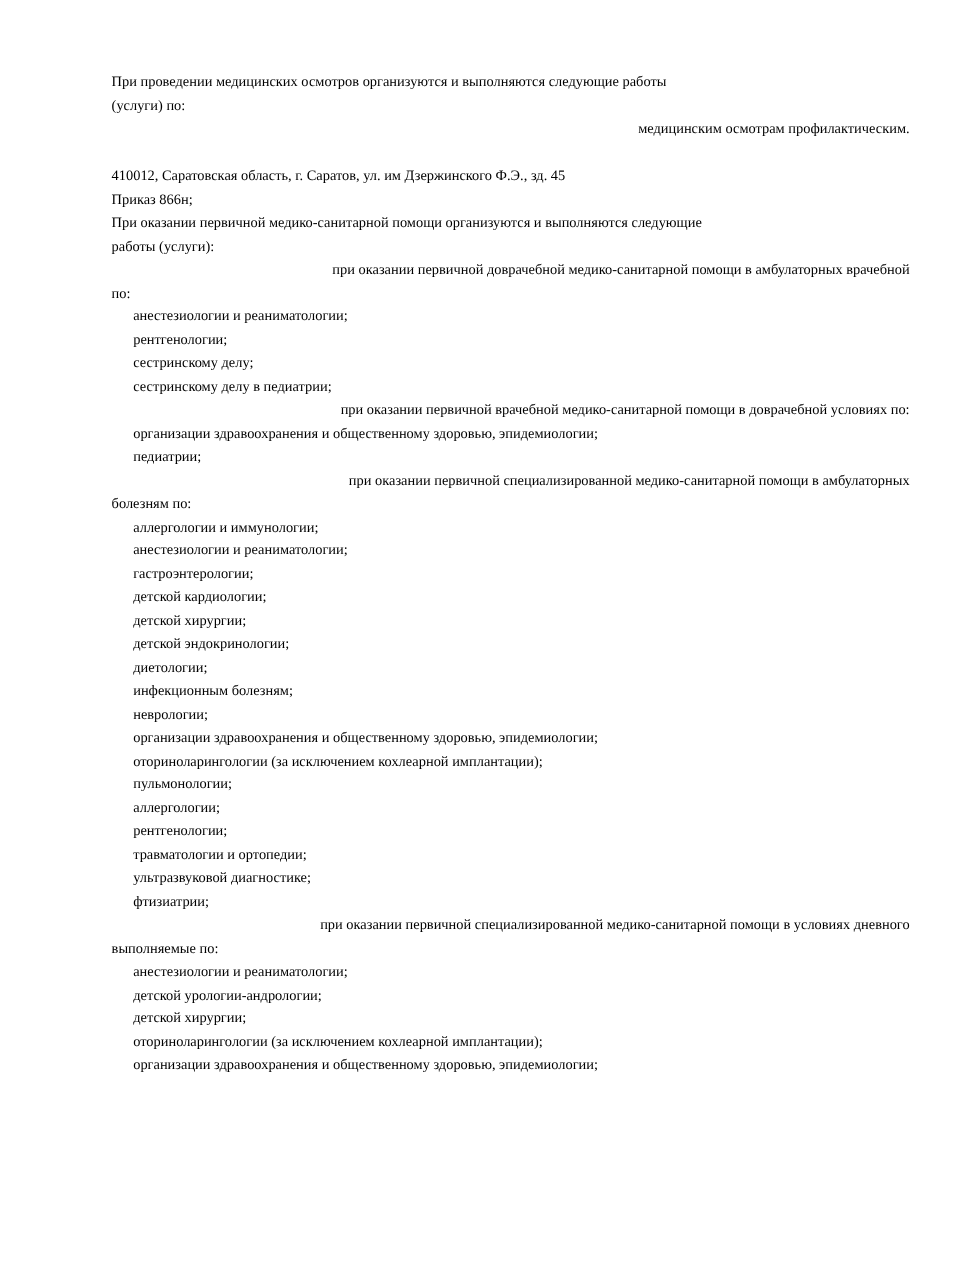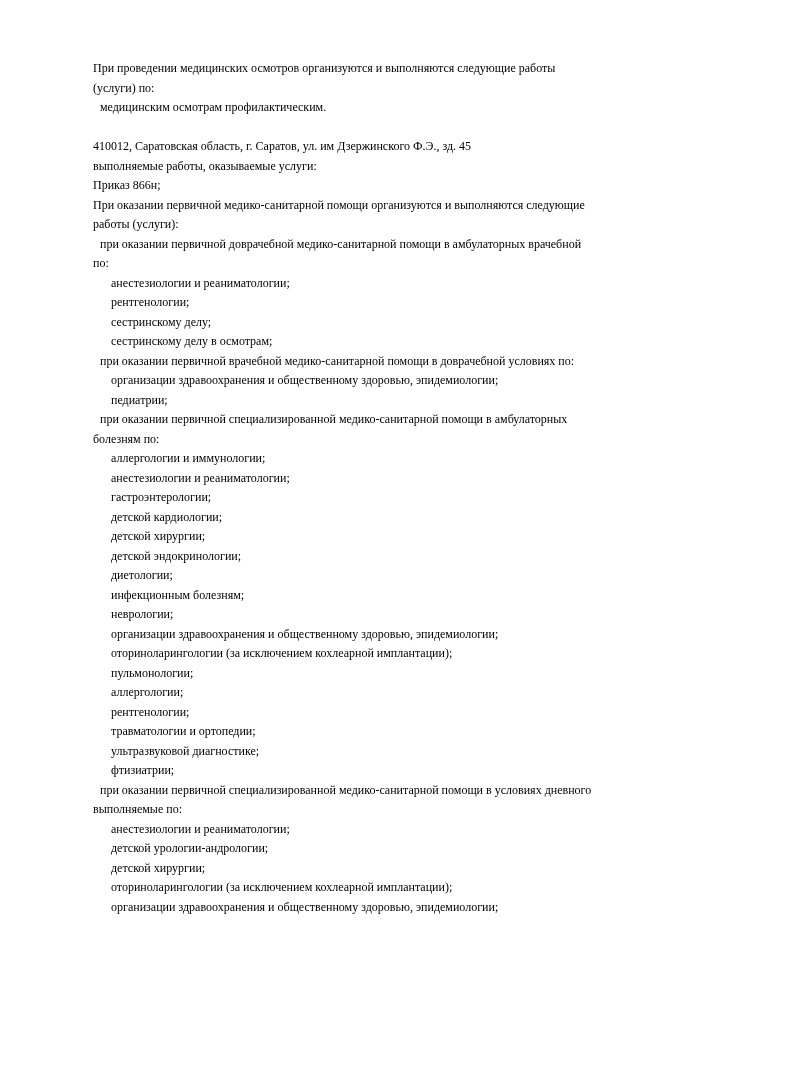--- a/index.html
+++ b/index.html
@@ -25,44 +25,43 @@
     width: 665px;
   }
   .line {
     font-family: "Liberation Serif", "DejaVu Serif", serif;
     font-size: 12px;
     line-height: 19.5px;
     min-height: 19.5px;
     color: #000000;
     white-space: pre;
   }
-  .indent-1 { padding-left: 7px; }
+  .indent-1 { padding-left: 7px; text-align: right; }
   .indent-2 { padding-left: 18px; }
 </style>
 </head>
 <body>
 
 <div class="page">
   <div class="content">
 
   <div class="line indent-0">При проведении медицинских осмотров организуются и выполняются следующие работы</div>
       <div class="line indent-0">(услуги) по:</div>
       <div class="line indent-1">медицинским осмотрам профилактическим.</div>
       <div class="line indent-0"></div>
       <div class="line indent-0">410012, Саратовская область, г. Саратов, ул. им Дзержинского Ф.Э., зд. 45</div>
-      <div class="line indent-0">выполняемые работы, оказываемые услуги:</div>
       <div class="line indent-0">Приказ 866н;</div>
       <div class="line indent-0">При оказании первичной медико-санитарной помощи организуются и выполняются следующие</div>
       <div class="line indent-0">работы (услуги):</div>
       <div class="line indent-1">при оказании первичной доврачебной медико-санитарной помощи в амбулаторных врачебной</div>
       <div class="line indent-0">по:</div>
       <div class="line indent-2">анестезиологии и реаниматологии;</div>
       <div class="line indent-2">рентгенологии;</div>
       <div class="line indent-2">сестринскому делу;</div>
-      <div class="line indent-2">сестринскому делу в осмотрам;</div>
+      <div class="line indent-2">сестринскому делу в педиатрии;</div>
       <div class="line indent-1">при оказании первичной врачебной медико-санитарной помощи в доврачебной условиях по:</div>
       <div class="line indent-2">организации здравоохранения и общественному здоровью, эпидемиологии;</div>
       <div class="line indent-2">педиатрии;</div>
       <div class="line indent-1">при оказании первичной специализированной медико-санитарной помощи в амбулаторных</div>
       <div class="line indent-0">болезням по:</div>
       <div class="line indent-2">аллергологии и иммунологии;</div>
       <div class="line indent-2">анестезиологии и реаниматологии;</div>
       <div class="line indent-2">гастроэнтерологии;</div>
       <div class="line indent-2">детской кардиологии;</div>
       <div class="line indent-2">детской хирургии;</div>

